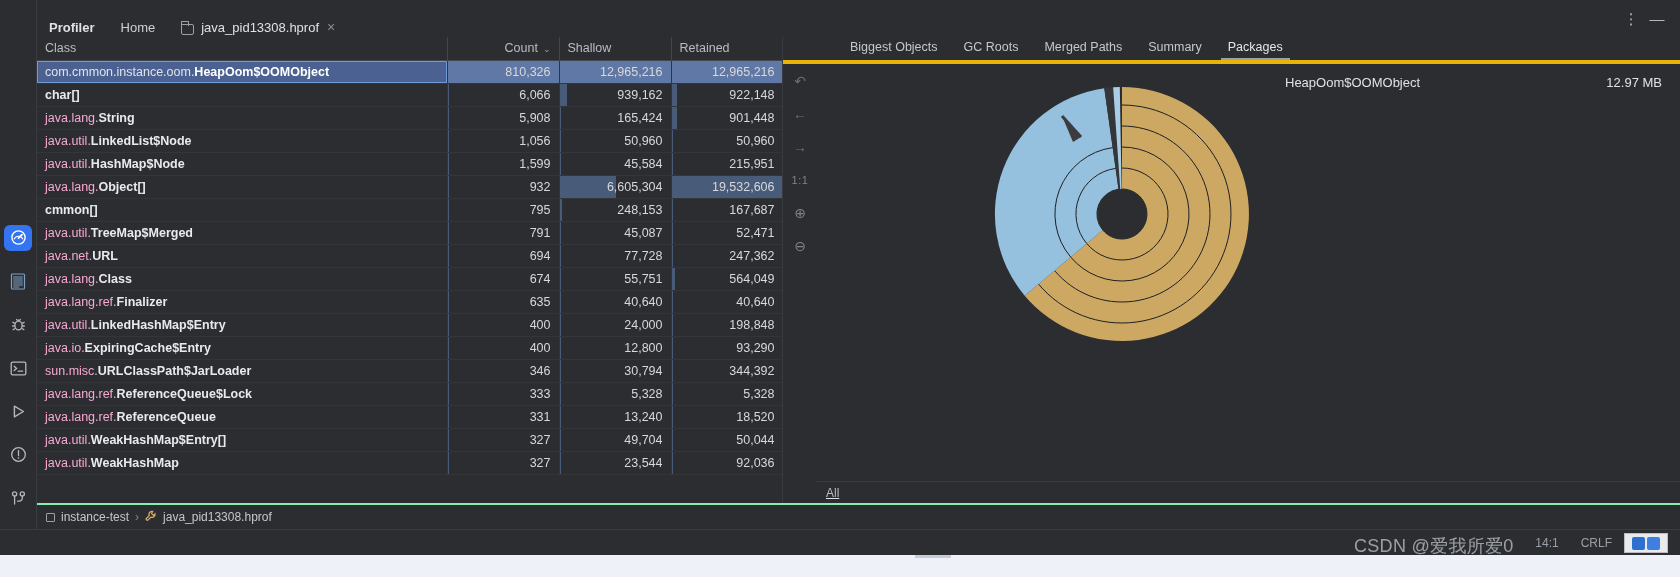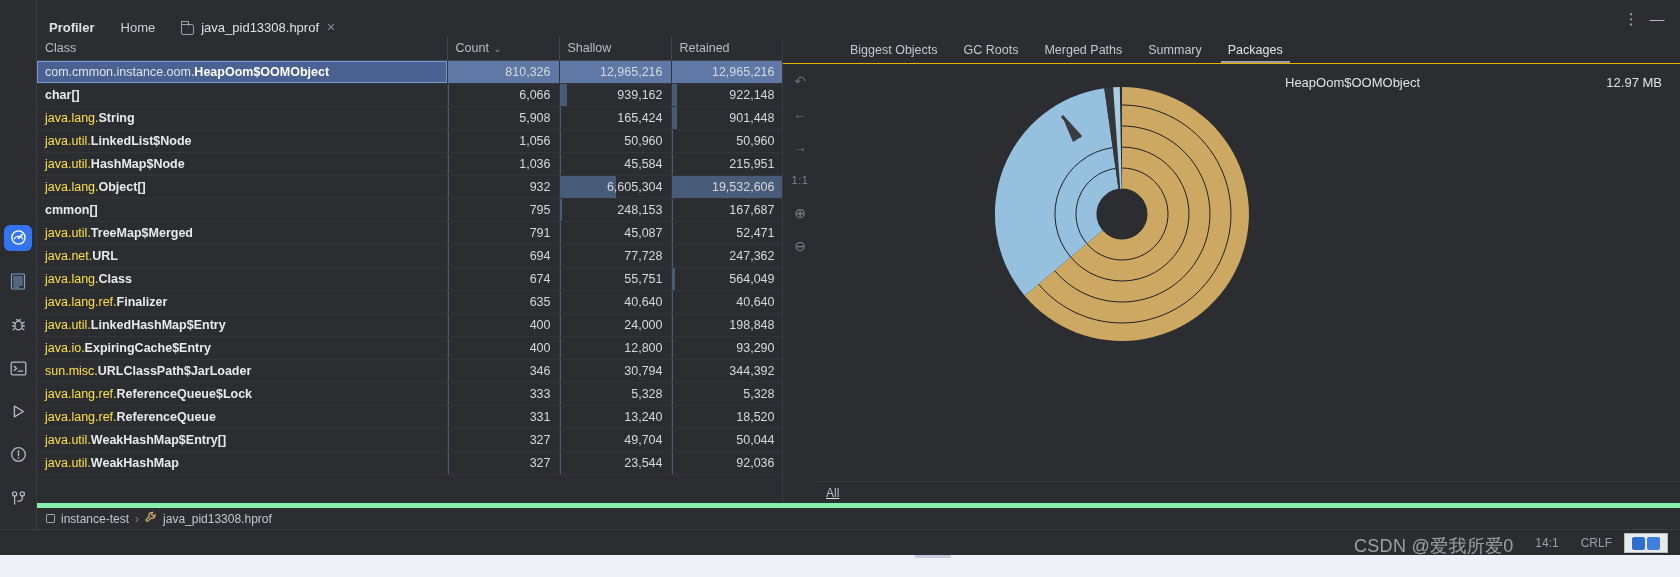--- a/index.html
+++ b/index.html
@@ -63,29 +63,29 @@
     position: absolute; left: 0; top: 0; width: 746px; height: 466px;
     background: #2b2d30; border-right: 1px solid #393b40; overflow: hidden;
   }
   .tbl { width: 746px; border-collapse: collapse; table-layout: fixed; }
   .tbl th {
     height: 23px; background: #2b2d30; color: #b9bcc2; font-size: 12.5px;
     font-weight: normal; text-align: left; padding: 0 8px;
     border-bottom: 1px solid #43464d; border-right: 1px solid #43464d;
     position: relative;
   }
-  .tbl th.num { }
+  .tbl th.num { text-align: right; }
   .tbl th .caret { margin-left: 5px; font-size: 9px; color: #9aa0a6; }
   .tbl td {
     height: 23px; font-size: 12.5px; padding: 0 8px;
     border-bottom: 1px solid #333539; border-right: 1px solid #333539;
     white-space: nowrap; overflow: hidden; position: relative;
   }
   .tbl td.num { text-align: right; color: #d6d8dd; }
-  .cls-pkg { color: #fde047; }
+  .cls-pkg { color: #f9a8d4; }
   .cls-name { color: #e8eaee; font-weight: bold; }
   tr.sel td { background: #4b6191 !important; }
   tr.sel td.first {
     box-shadow: inset 0 0 0 1px #6f9ad6;
     margin-left: 16px;
   }
   tr.sel .cls-pkg { color: #dfe3ea; }
   tr.sel .cls-name { color: #ffffff; }
   .bar {
     position: absolute; left: 0; top: 0; bottom: 0;
@@ -97,21 +97,21 @@
   .colw-count { width: 112px; }
   .colw-shal  { width: 112px; }
   .colw-ret   { width: 112px; }
 
   
   .detail-pane {
     position: absolute; left: 746px; top: 0; width: 897px; height: 466px; background: #2b2d30;
   }
   .dtabs {
     height: 27px; display: flex; align-items: flex-end; padding-left: 54px;
-    border-bottom: 1px solid #eab308;
+    border-bottom: 4px solid #eab308;
   }
   .dtab {
     font-size: 12.5px; color: #c4c7cd; padding: 0 13px 6px 13px; position: relative;
   }
   .dtab.active { color: #e3e5e9; }
   .dtab.active::after {
     content: ""; position: absolute; left: 6px; right: 6px; bottom: 0; height: 2px; background: #9aa0a6;
   }
   .dbody { position: relative; height: 439px; }
 
@@ -138,21 +138,21 @@
   .dfooter {
     position: absolute; left: 34px; right: 0; bottom: 0; height: 22px;
     border-top: 1px solid #393b40; display: flex; align-items: center; padding-left: 9px; text-decoration: underline;
   }
   .dfooter span { font-size: 12px; color: #b9bcc2; }
 
   
   .breadcrumb {
     position: absolute; left: 37px; top: 503px; width: 1643px; height: 26px;
     background: #2b2d30; display: flex; align-items: center; padding-left: 9px; gap: 6px;
-    border-top: 5px solid #86efac;
+    border-top: 2px solid #86efac;
   }
   .bc-item { display: flex; align-items: center; gap: 6px; font-size: 12px; color: #c4c7cd; }
   .bc-sep { color: #7f848c; font-size: 12px; }
   .bc-sq { width: 9px; height: 9px; border: 1.3px solid #9aa0a6; border-radius: 1px; }
   .bc-wrench { color: #cfa86a; font-size: 12px; }
 
   .statusbar {
     position: absolute; left: 0; top: 529px; width: 1680px; height: 26px;
     background: #2b2d30; border-top: 1px solid #393b40;
     display: flex; align-items: center; justify-content: flex-end; padding-right: 12px; gap: 22px;
@@ -315,21 +315,21 @@
               <td class="num"><span class="bar" style="width: 4.6%;"></span><span class="cellv">901,448</span></td>
             </tr>
             <tr>
               <td class="first"><span class="cls-pkg">java.util.</span><span class="cls-name">LinkedList$Node</span></td>
               <td class="num"><span class="bar" style="width: 1.2%;"></span><span class="cellv">1,056</span></td>
               <td class="num"><span class="bar" style="width: 1.2%;"></span><span class="cellv">50,960</span></td>
               <td class="num"><span class="bar" style="width: 1.2%;"></span><span class="cellv">50,960</span></td>
             </tr>
             <tr>
               <td class="first"><span class="cls-pkg">java.util.</span><span class="cls-name">HashMap$Node</span></td>
-              <td class="num"><span class="bar" style="width: 1.2%;"></span><span class="cellv">1,036</span></td>
+              <td class="num"><span class="bar" style="width: 1.2%;"></span><span class="cellv">1,599</span></td>
               <td class="num"><span class="bar" style="width: 1.2%;"></span><span class="cellv">45,584</span></td>
               <td class="num"><span class="bar" style="width: 1.2%;"></span><span class="cellv">215,951</span></td>
             </tr>
             <tr>
               <td class="first"><span class="cls-pkg">java.lang.</span><span class="cls-name">Object[]</span></td>
               <td class="num"><span class="bar" style="width: 1.2%;"></span><span class="cellv">932</span></td>
               <td class="num"><span class="bar" style="width: 51%;"></span><span class="cellv">6,605,304</span></td>
               <td class="num"><span class="bar" style="width: 100%;"></span><span class="cellv">19,532,606</span></td>
             </tr>
             <tr>

